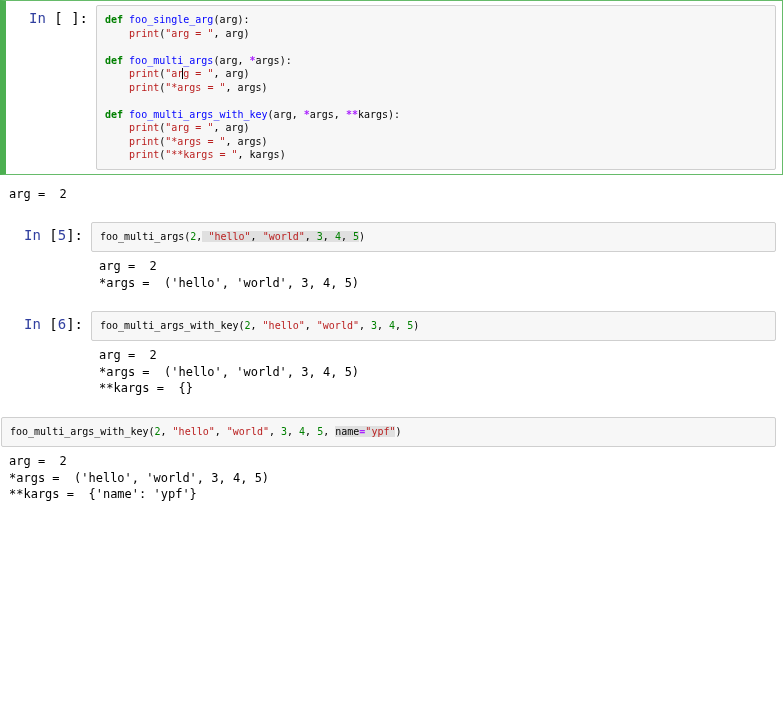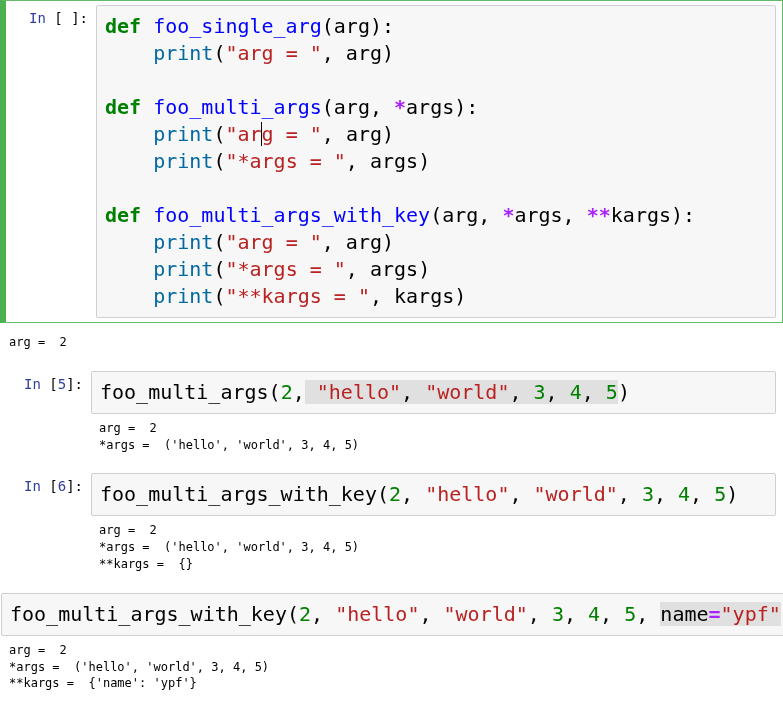--- a/index.html
+++ b/index.html
@@ -38,37 +38,37 @@
   .content-area {
     flex: 1;
     padding: 4px 6px 4px 0;
   }
   .input-box {
     background: #f7f7f7;
     border: 1px solid #cfcfcf;
     border-radius: 2px;
     padding: 7px 8px;
     font-family: "DejaVu Sans Mono", Menlo, Consolas, monospace;
-    font-size: 20px;
+    font-size: 10px;
     line-height: 1.35;
     white-space: pre;
     overflow-x: auto;
   }
   .output-box {
     padding: 6px 8px 10px 8px;
     font-family: "DejaVu Sans Mono", Menlo, Consolas, monospace;
     font-size: 12px;
     line-height: 1.4;
     white-space: pre;
   }
   
   .tok-kw   { color: #008000; font-weight: bold; }   
   .tok-fn   { color: #0000FF; }                      
   .tok-call { color: #000000; }                      
-  .tok-bi   { color: #0369a1; }                      
+  .tok-bi   { color: #b91c1c; }                      
   .tok-str  { color: #BA2121; }                      
   .tok-num  { color: #008000; }                      
   .tok-op   { color: #AA22FF; font-weight: bold; }   
   .tok-nm   { color: #000000; }                      
   .tok-pn   { color: #000000; }                      
   .tok-hl   { background: #e0e0e0; }                 
   .tok-cursor { border-left: 1px solid #000; margin-left:-1px; }
 </style>
 </head>
 <body>

